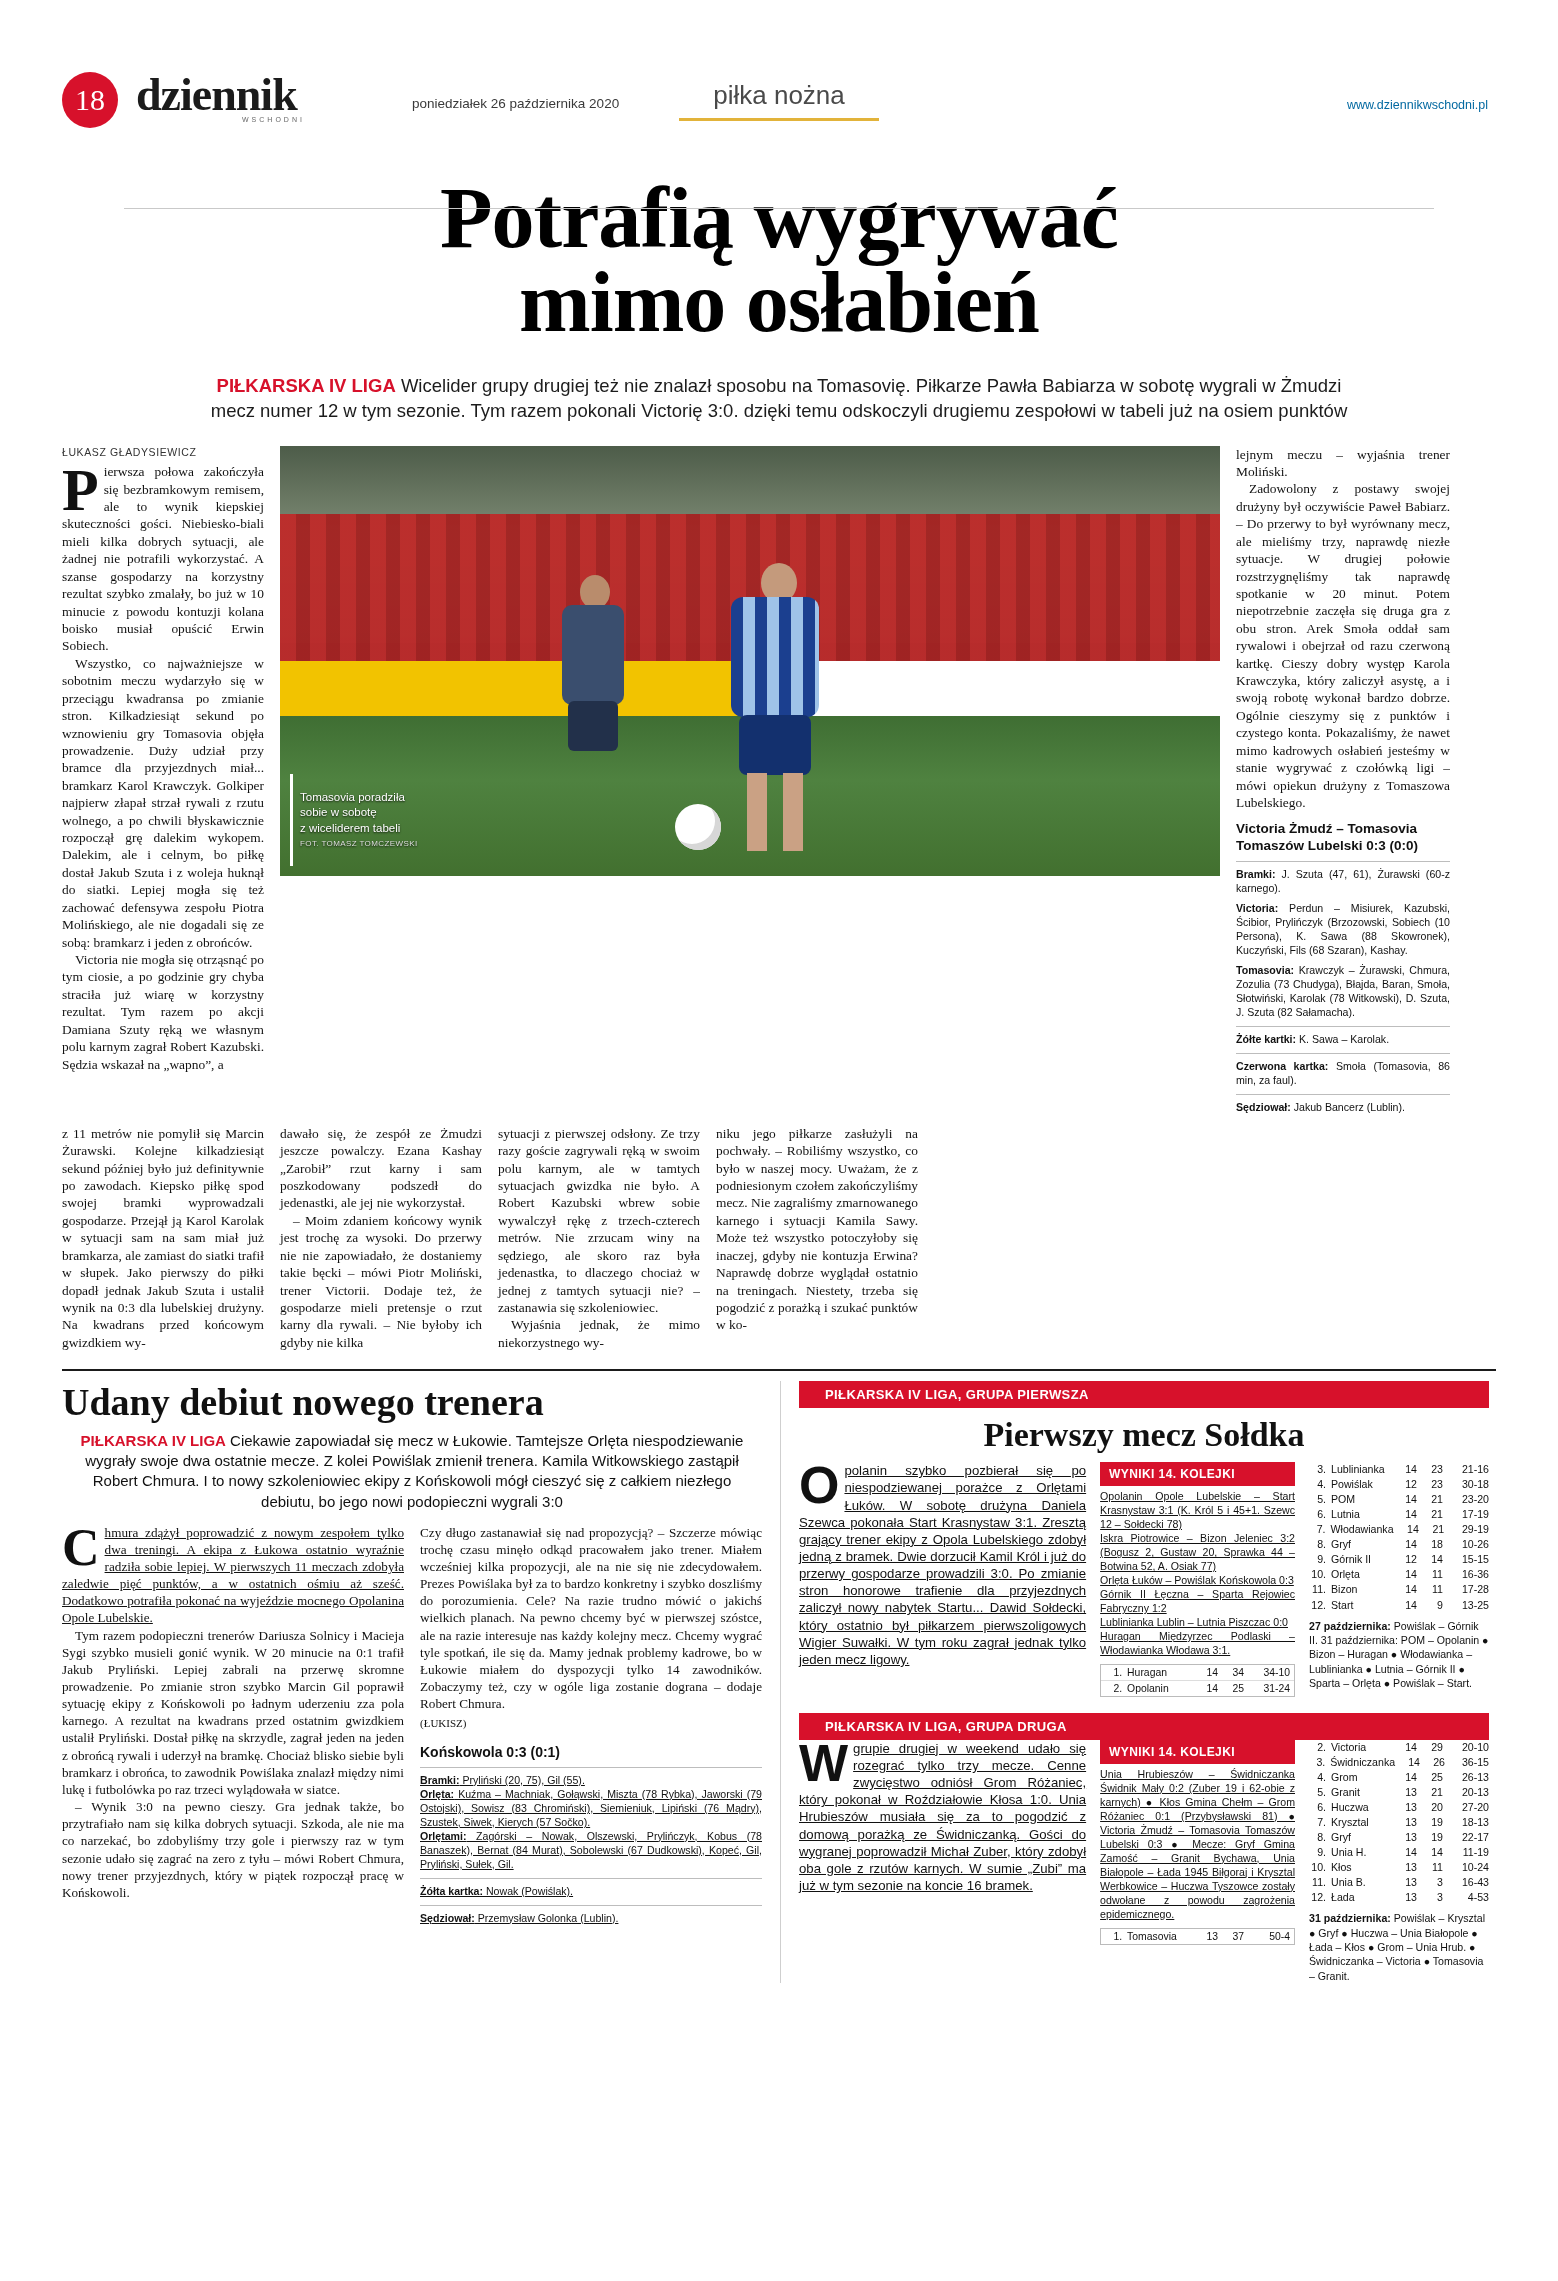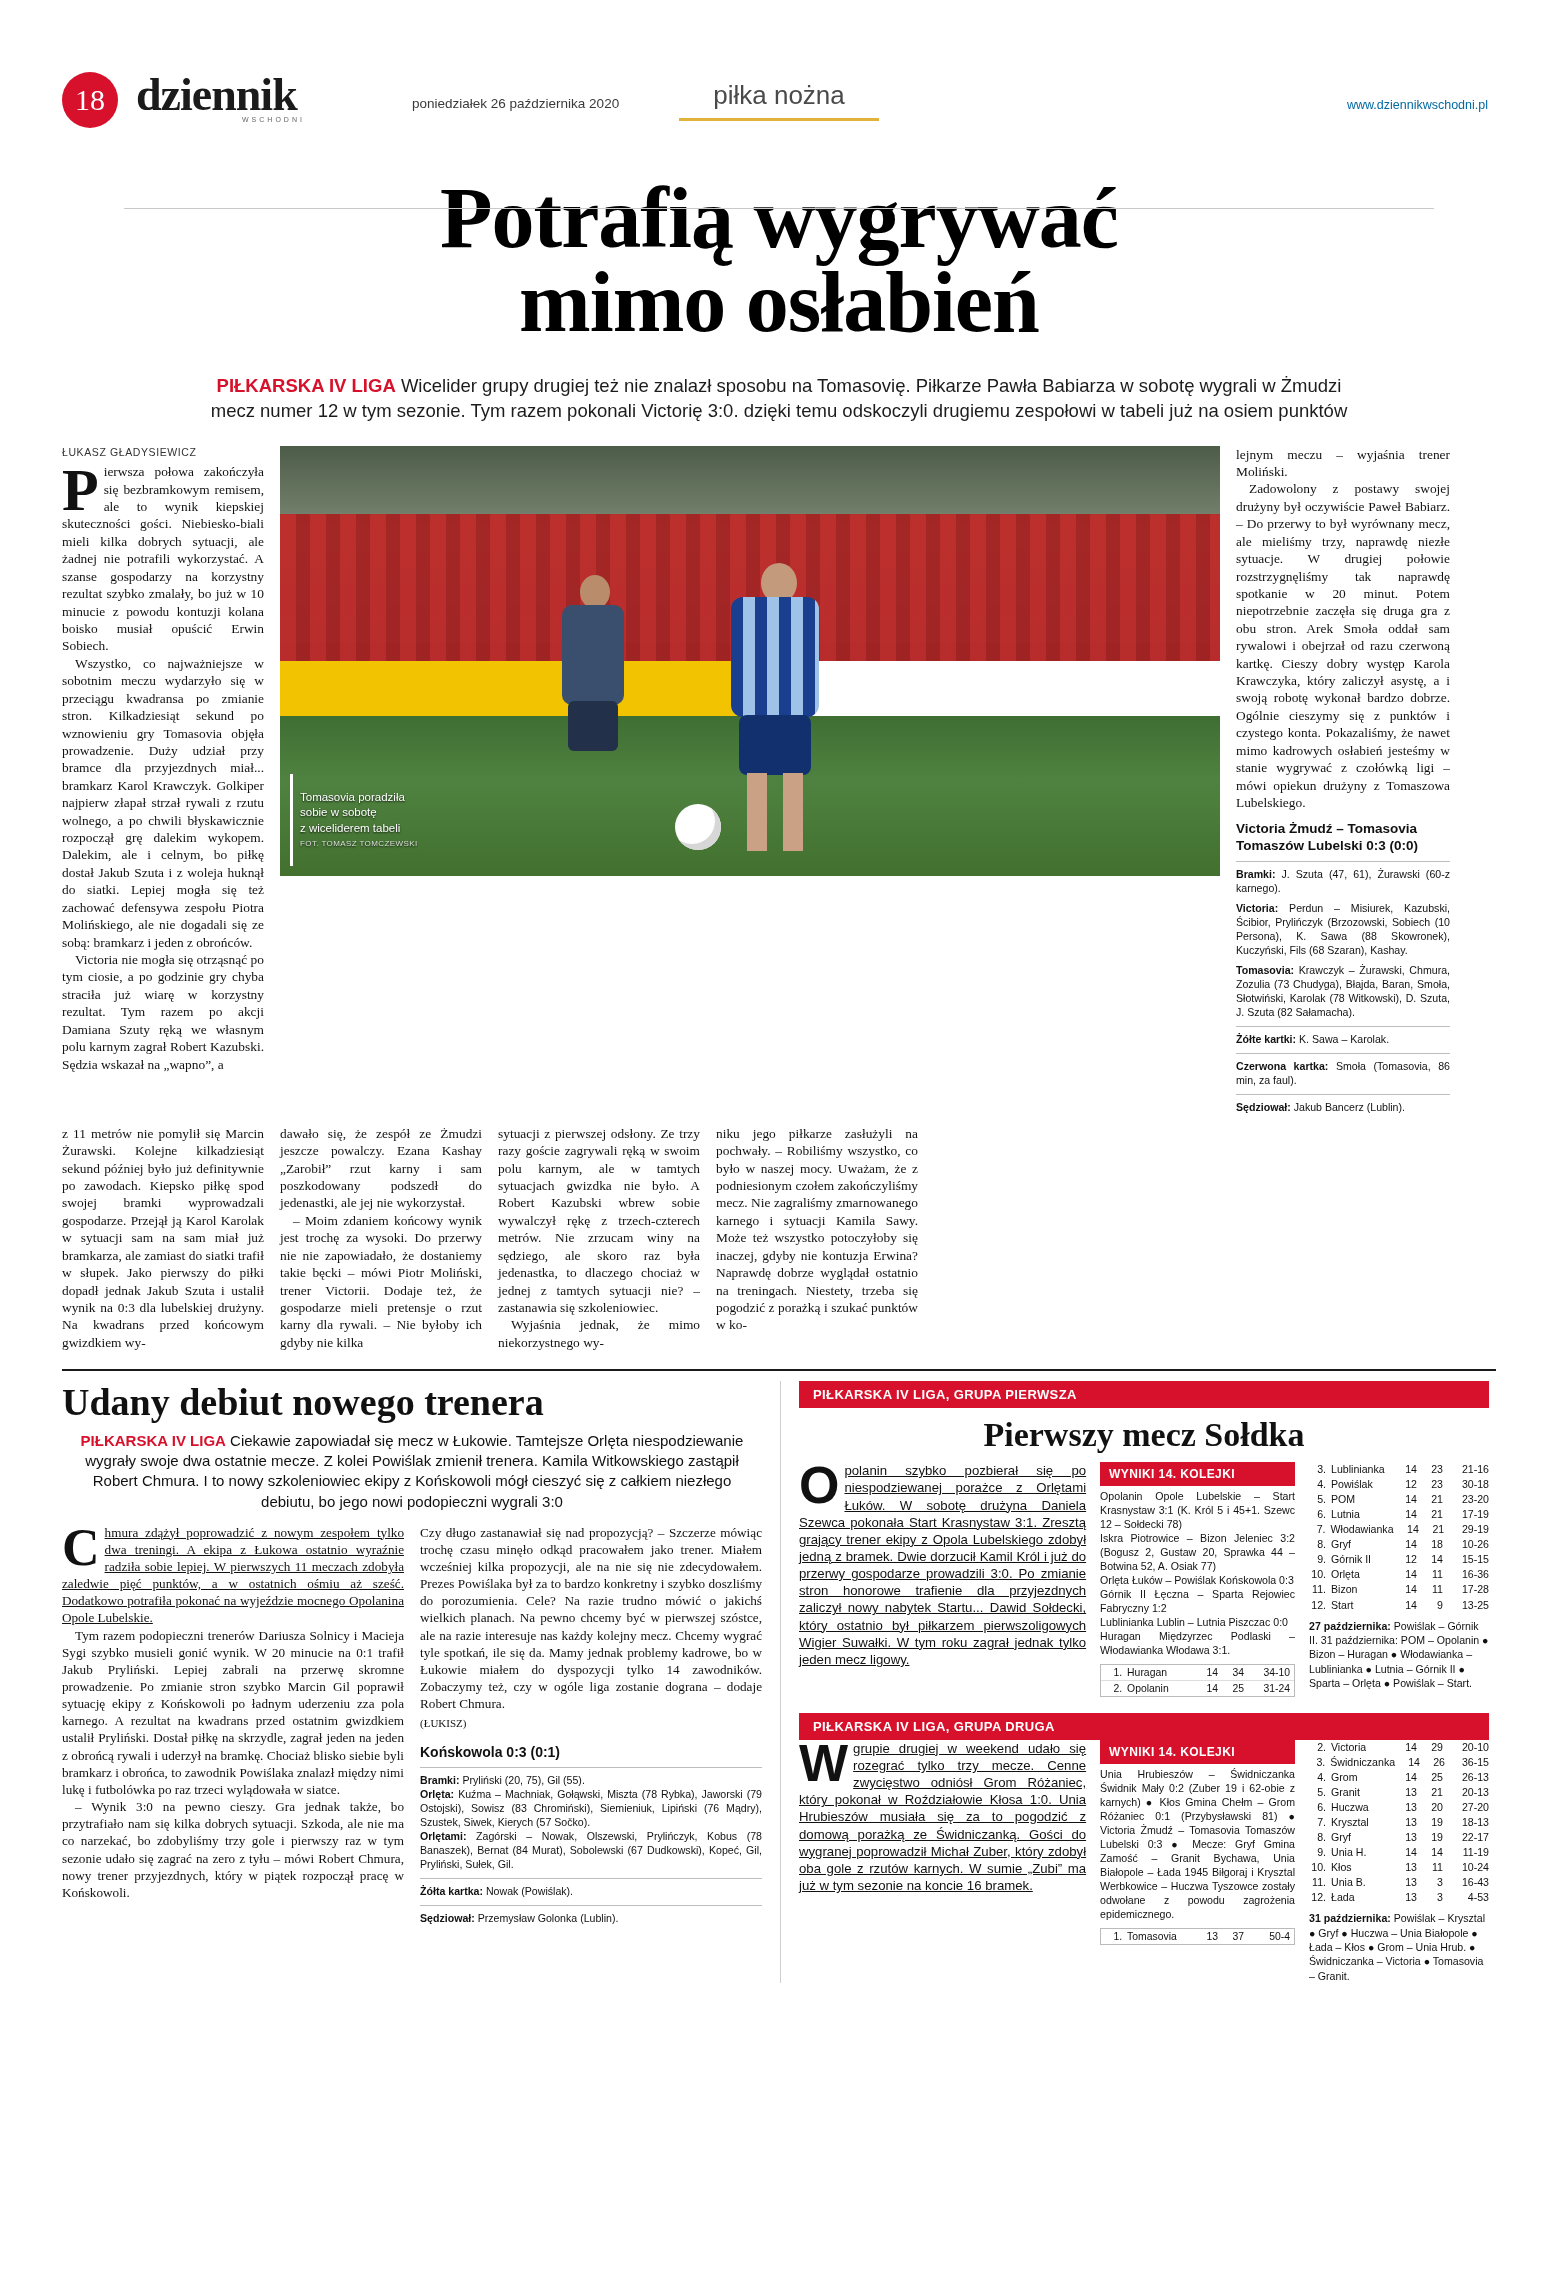--- a/index.html
+++ b/index.html
@@ -111,25 +111,25 @@
   }
   .sub-standfirst .kicker { color:#d7112b; font-weight:bold; }
 
   .two-col { display:flex; gap:16px; }
   .two-col .c { width:342px; font-size:13.2px; line-height:1.30; text-align:justify; }
   .two-col .c p { margin:0; text-indent:13px; }
   .two-col .c p.first { text-indent:0; }
 
   .box-title {
     background:#d7112b; color:#fff; font-family:"Liberation Sans", sans-serif;
-    font-weight:bold; font-size:13px; letter-spacing:.4px; padding:6px 14px;
+    font-weight:bold; font-size:13px; letter-spacing:.4px; padding:6px 26px;
   }
   .box-title.small { font-size:12px; padding:5px 9px; }
 
-  .result-block { font-family:"Liberation Sans", sans-serif; font-size:10.6px; line-height:1.32; text-align:justify; }
+  .result-block { font-family:"Liberation Sans", sans-serif; font-size:10.6px; line-height:1.32; text-align:justify;text-decoration:underline; }
   .result-block b { font-weight:bold; }
   .score-head { font-family:"Liberation Sans", sans-serif; font-weight:bold; font-size:14px; margin-bottom:4px; }
 
   .league-cols { display:flex; gap:14px; }
   .league-col-a { width:330px; font-family:"Liberation Sans", sans-serif; font-size:11.4px; line-height:1.34; text-align:justify; }
   .table-rows { font-family:"Liberation Sans", sans-serif; font-size:10.6px; line-height:1.42; }
   .trow { display:flex; }
   .trow .pos { width:22px; text-align:right; padding-right:5px; }
   .trow .team { flex:1; }
   .trow .m { width:26px; text-align:right; }

